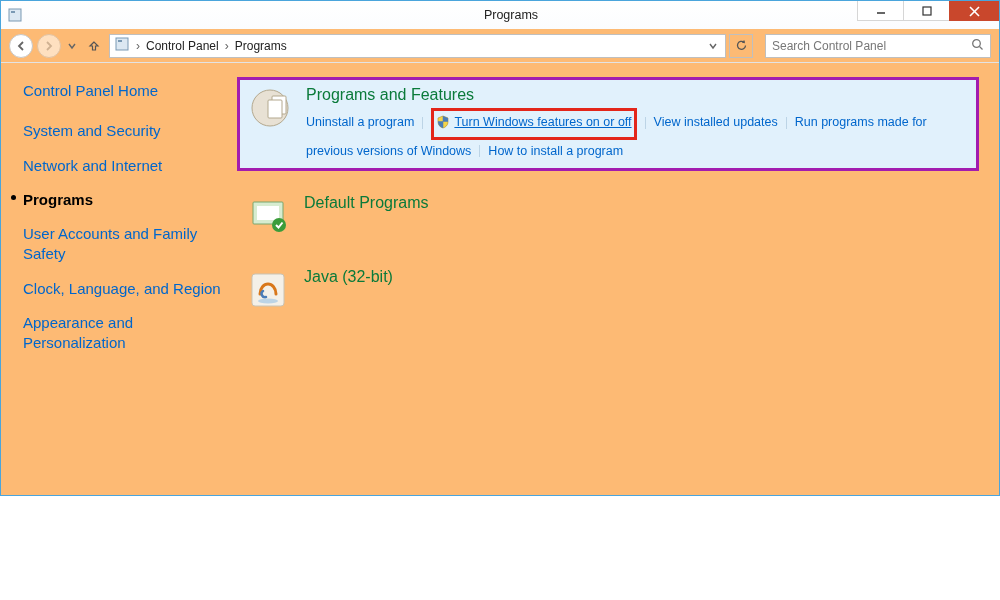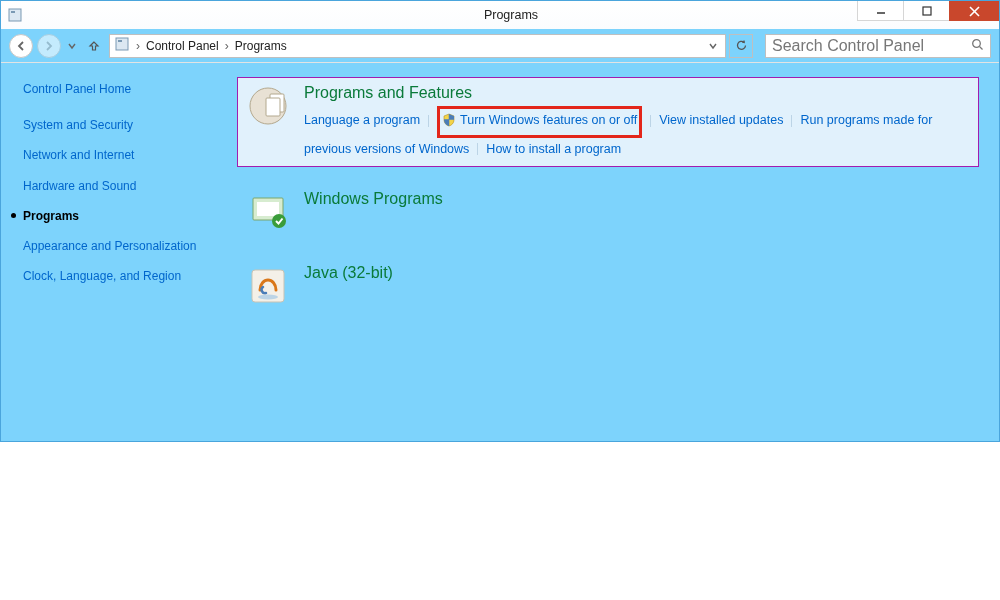--- a/index.html
+++ b/index.html
@@ -1,52 +1,52 @@
 <!DOCTYPE html>
 <html><head>
 <meta charset="utf-8">
 <style>
 * { box-sizing: border-box; margin: 0; padding: 0; font-family: "Segoe UI", Tahoma, sans-serif; }
 body { background: #fff; width: 1000px; height: 600px; overflow: hidden; }
-.window { width: 1000px; height: 442px; border: 1px solid #4aa5dc; display: flex; flex-direction: column; background: #7dd3fc; }
+.window { width: 1000px; height: 496px; border: 1px solid #4aa5dc; display: flex; flex-direction: column; background: #fdba74; }
 .titlebar { height: 28px; background: linear-gradient(#fff,#fbfcfe); display: flex; align-items: center; position: relative; }
 .title-icon { width: 16px; height: 16px; margin-left: 6px; }
 .title-text { flex: 1; text-align: center; font-size: 12.5px; color: #222; }
 .win-controls { display: flex; height: 22px; position: absolute; right: 0; top: 0; }
 .win-btn { width: 46px; height: 20px; display: flex; align-items: center; justify-content: center; font-size: 12px; background: #fff; border-left: 1px solid #d6d6d6; border-bottom: 1px solid #d6d6d6; color:#333; }
 .win-btn svg { display:block; }
 .win-close { width: 50px; background: #c9472c; color: #fff; border: none; }
 .navbar { height: 34px; display: flex; align-items: center; padding: 0 8px; gap: 4px; border-bottom: 1px solid #e3e3e3; }
 .nav-btn { width: 24px; height: 24px; border: 1px solid #c7c7c7; border-radius: 50%; display: flex; align-items: center; justify-content: center; color: #7a7a7a; background: #fff; }
 .nav-btn.disabled { opacity: .55; }
 .nav-dd { width: 14px; height: 24px; display: flex; align-items: center; justify-content: center; color: #666; }
 .nav-up { width: 22px; height: 22px; display: flex; align-items: center; justify-content: center; color: #555; }
 .addrbar { flex: 1; height: 24px; border: 1px solid #bfbfbf; display: flex; align-items: center; padding: 0 4px; gap: 4px; font-size: 12px; color: #222; background:#fff; }
 .addrbar .crumb { display: flex; align-items: center; gap: 4px; }
 .addrbar .sep { color: #666; padding: 0 2px; }
 .addr-dd { margin-left: auto; padding: 0 4px; color: #666; }
 .refresh { width: 24px; height: 24px; border: 1px solid #bfbfbf; display: flex; align-items: center; justify-content: center; color: #555; margin-left: -1px; }
-.search { width: 226px; height: 24px; border: 1px solid #bfbfbf; margin-left: 8px; display: flex; align-items: center; padding: 0 6px; font-size: 16px; color: #777; position:relative; background:#fff;}
+.search { width: 226px; height: 24px; border: 1px solid #bfbfbf; margin-left: 8px; display: flex; align-items: center; padding: 0 6px; font-size: 12px; color: #777; position:relative; background:#fff;}
 .search .mag { margin-left:auto; color:#666; }
 .content { flex: 1; display: flex; overflow: hidden; }
 .sidebar { width: 236px; padding: 18px 8px 0 22px; }
-.sidebar a { display: block; font-size: 12px; color: #0066cc; text-decoration: none; margin-bottom: 14px; line-height: 1.35; }
+.sidebar a { display: block; font-size: 15px; color: #0066cc; text-decoration: none; margin-bottom: 14px; line-height: 1.35; }
 .sidebar a.active { color: #000; font-weight: 700; position: relative; }
 .sidebar a.active::before { content: ""; position: absolute; left: -12px; top: 5px; width: 5px; height: 5px; background: #000; border-radius: 50%; }
 .main { flex: 1; padding: 14px 20px 0 0; overflow: auto; }
 .cat { display: flex; gap: 14px; margin-bottom: 16px; padding: 6px 8px; border: 1px solid transparent; }
-.cat.selected { background: #e1f1fc; border: 1px solid #a21caf; }
+.cat.selected { background: #e1f1fc; border: 3px solid #a21caf; }
 .cat-icon { width: 44px; height: 44px; flex-shrink: 0; display:flex; align-items:center; justify-content:center; }
 .cat-body { flex: 1; }
 .cat-title { font-size: 16px; color: #0a7a3a; margin-bottom: 4px; }
 .cat-links { font-size: 12.5px; line-height: 1.8; }
 .cat-links a { color: #0066cc; text-decoration: none; }
 .cat-links .divider { display: inline-block; width: 1px; height: 12px; background: #bcd4e6; margin: 0 8px; vertical-align: middle; }
 .highlight-box { border: 3px solid #e3261a; display: inline-block; padding: 0 2px; }
-.highlight-box a { }
+.highlight-box a { text-decoration: underline; }
 .shield { display:inline-block; vertical-align:-3px; margin-right:4px; }
 </style>
 </head>
 <body>
 
 <div class="window">
 
   <div class="titlebar">
     <span class="title-icon">
       <svg width="16" height="16" viewBox="0 0 16 16">
@@ -124,56 +124,56 @@
             <line x1="8.5" y1="8.5" x2="11.5" y2="11.5" stroke="#777" stroke-width="1.3"></line>
           </svg></span>
     </div>
   </div>
 
   <div class="content">
     <nav class="sidebar">
         <a href="#" style="margin-bottom: 20px;">Control Panel Home</a>
         <a href="#">System and Security</a>
         <a href="#">Network and Internet</a>
-        <a href="#">Hardware and Sound</a>
         <a href="#" class="active">Programs</a>
+        <a href="#">User Accounts and Family Safety</a>
+        <a href="#">Clock, Language, and Region</a>
         <a href="#">Appearance and Personalization</a>
-        <a href="#">Clock, Language, and Region</a>
       </nav>
     <div class="main">
         <div class="cat selected">
           <div class="cat-icon">
             <svg width="44" height="44" viewBox="0 0 44 44">
               <circle cx="22" cy="22" r="18" fill="#e8e1d4" stroke="#b3a88e" stroke-width="1"></circle>
               <rect x="24" y="10" width="14" height="18" rx="1" fill="#fff" stroke="#b3a88e"></rect>
               <rect x="20" y="14" width="14" height="18" rx="1" fill="#fff" stroke="#b3a88e"></rect>
             </svg>
           </div>
           <div class="cat-body">
             <div class="cat-title">Programs and Features</div>
-            <div class="cat-links"><a href="#">Language a program</a><span class="divider"></span><span class="highlight-box"><span class="shield"><svg width="14" height="14" viewBox="0 0 14 14">
+            <div class="cat-links"><a href="#">Uninstall a program</a><span class="divider"></span><span class="highlight-box"><span class="shield"><svg width="14" height="14" viewBox="0 0 14 14">
                     <path d="M7 1 L12 3 L12 7 C12 10 9.5 12.5 7 13 C4.5 12.5 2 10 2 7 L2 3 Z" fill="#f3d44a" stroke="#b58f1e" stroke-width="0.6"></path>
                     <path d="M7 1 L7 13" stroke="#4a7db8" stroke-width="0.5"></path>
                     <path d="M2 6.5 L12 6.5" stroke="#4a7db8" stroke-width="0.5"></path>
                     <path d="M7 1 L12 3 L12 6.5 L7 6.5 Z" fill="#4a7db8"></path>
                     <path d="M2 6.5 L7 6.5 L7 13 C4.5 12.5 2 10 2 7 Z" fill="#4a7db8"></path>
                   </svg></span><a href="#">Turn Windows features on or off</a></span><span class="divider"></span><a href="#">View installed updates</a><span class="divider"></span><a href="#">Run programs made for previous versions of Windows</a><span class="divider"></span><a href="#">How to install a program</a></div>
           </div>
         </div>
         <div class="cat">
           <div class="cat-icon">
             <svg width="44" height="44" viewBox="0 0 44 44">
               <rect x="7" y="8" width="30" height="22" rx="1" fill="#d7ecd0" stroke="#7aa66c"></rect>
               <rect x="11" y="12" width="22" height="14" fill="#fff"></rect>
               <circle cx="33" cy="31" r="7" fill="#3a9c3a"></circle>
               <path d="M30 31 L32.5 33.5 L36.5 28.5" fill="none" stroke="#fff" stroke-width="2"></path>
             </svg>
           </div>
           <div class="cat-body">
-            <div class="cat-title">Windows Programs</div>
+            <div class="cat-title">Default Programs</div>
           </div>
         </div>
         <div class="cat">
           <div class="cat-icon">
             <svg width="44" height="44" viewBox="0 0 44 44">
               <rect x="6" y="6" width="32" height="32" rx="3" fill="#f4f0e8" stroke="#c9c3b4"></rect>
               <path d="M14 26 C14 20 18 16 22 16 C26 16 30 20 30 26" fill="none" stroke="#d9771a" stroke-width="3" stroke-linecap="round"></path>
               <path d="M20 29 C16 30 14 25 17 23" fill="none" stroke="#4a7db8" stroke-width="2.5" stroke-linecap="round"></path>
               <ellipse cx="22" cy="33" rx="10" ry="2.5" fill="#bcd4e6"></ellipse>
             </svg>

